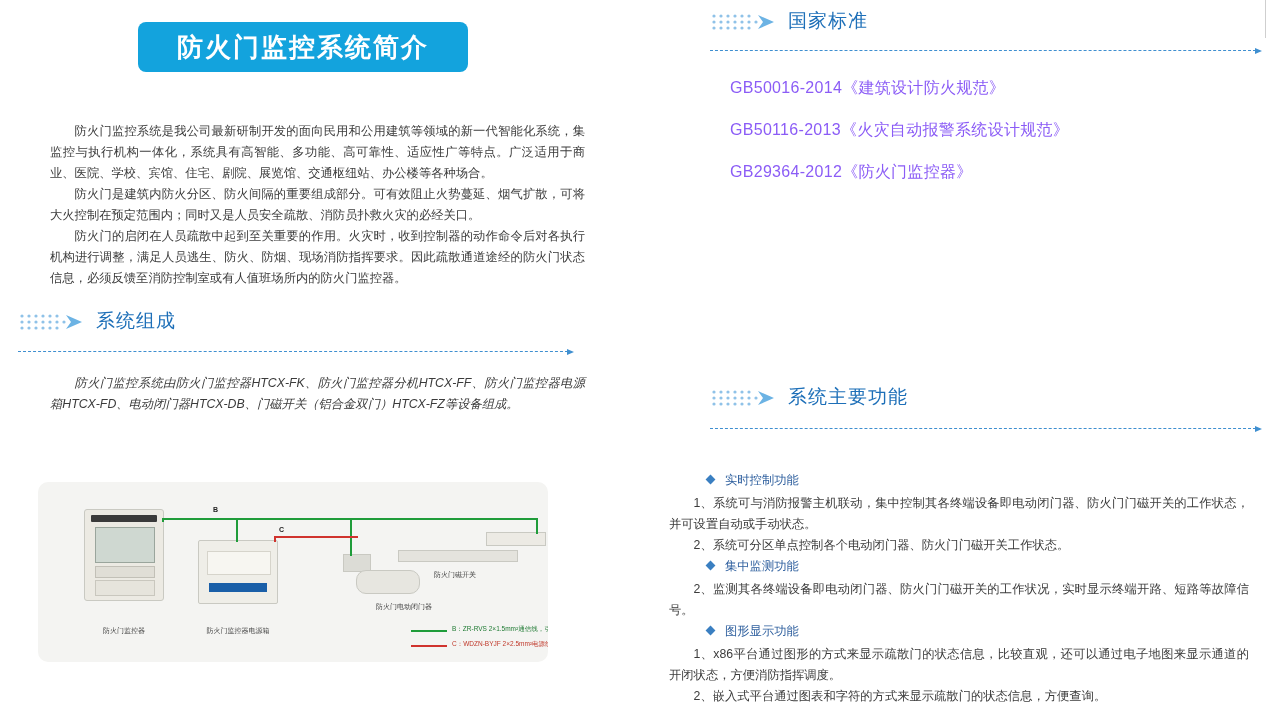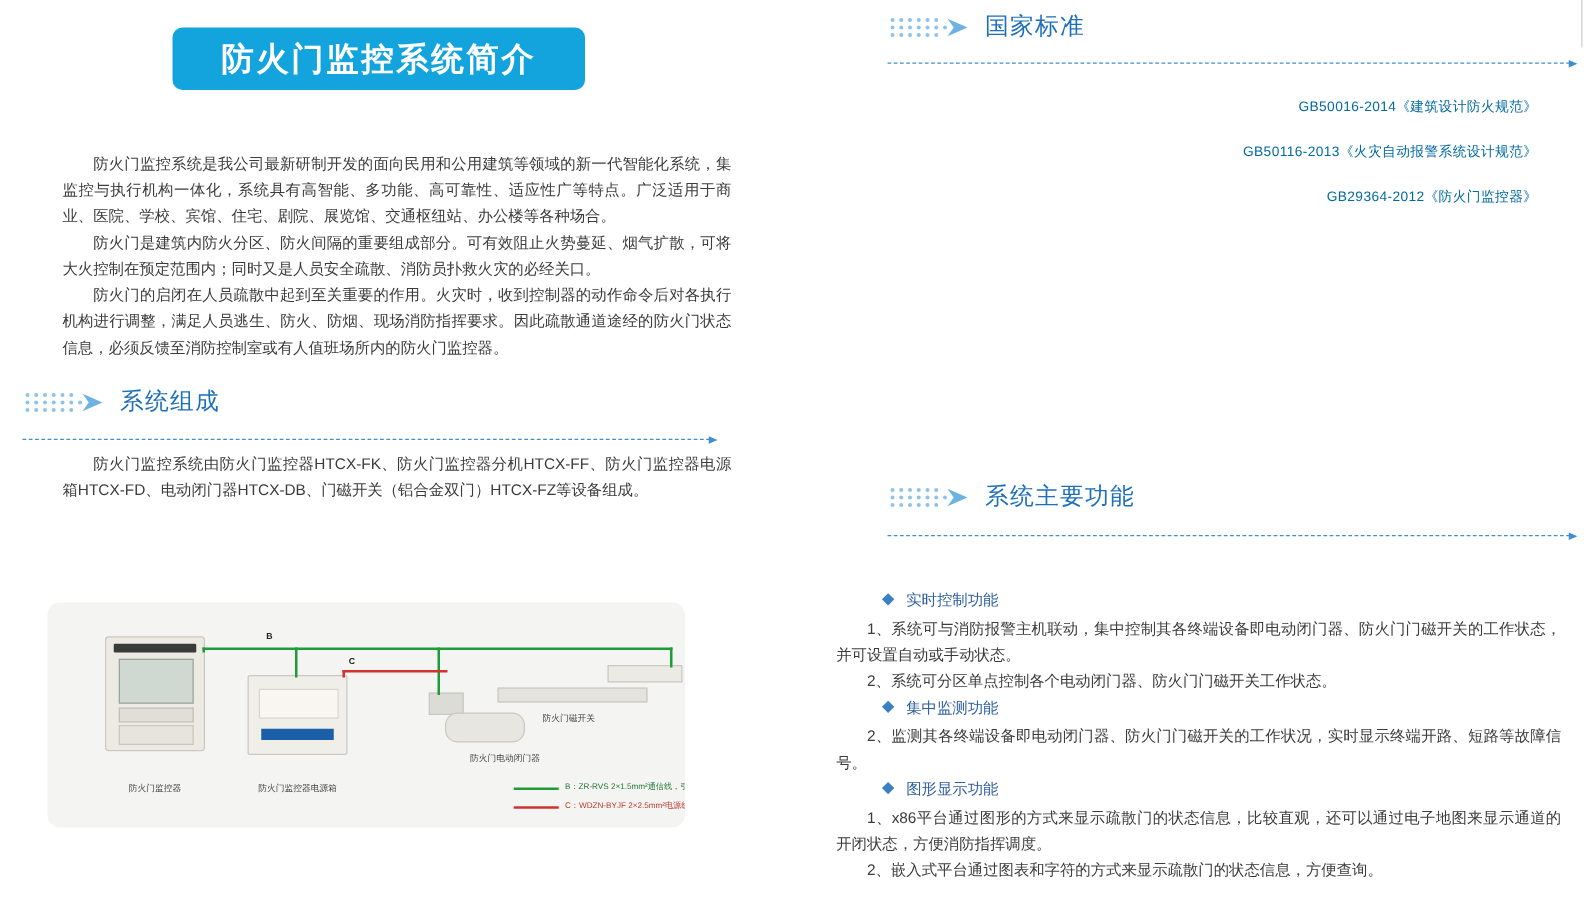--- a/index.html
+++ b/index.html
@@ -155,25 +155,24 @@
   }
 
   
   .std-list {
     position: absolute;
     left: 95px;
     top: 78px;
     width: 500px;
   }
   .std-item {
-    font-size: 11px;
-    color: #0369a1;
+    font-size: 16px;
+    color: #8b5cf6;
     margin-bottom: 21px;
     letter-spacing: 0.3px;
-    text-align: right;
   }
 
   
   .func-block {
     position: absolute;
     left: 34px;
     top: 470px;
     width: 580px;
     font-size: 12.3px;
     line-height: 21px;
@@ -253,21 +252,21 @@
             <circle cx="32" cy="18" r="1.6"></circle>
             <circle cx="39" cy="18" r="1.6"></circle>
         </g>
         <path d="M48 5 L64 12 L48 19 L53 12 Z" fill="#6cb3e4"></path>
       </svg>
     </span>
     <span class="head-label">系统组成</span>
   </div>
   <div class="dash-rule" style="left:18px; top:351px; width:550px;"></div>
 
-  <div class="body-text" style="top:361px;">
+  <div class="body-text" style="top:373px;font-style:italic;">
     <p>防火门监控系统由防火门监控器HTCX-FK、防火门监控器分机HTCX-FF、防火门监控器电源箱HTCX-FD、电动闭门器HTCX-DB、门磁开关（铝合金双门）HTCX-FZ等设备组成。</p>
   </div>
 
   <div class="diagram">
 
     <div class="dev" style="left:46px; top:27px; width:78px; height:90px; border-radius:3px; background:#eceae3;">
       <div style="position:absolute;left:6px;top:5px;width:66px;height:7px;background:#3a3a3a;border-radius:1px;"></div>
       <div style="position:absolute;left:10px;top:17px;width:58px;height:34px;background:#cfd8d1;border:1px solid #9aa59c;"></div>
       <div style="position:absolute;left:10px;top:56px;width:58px;height:10px;background:#e0ded6;border:1px solid #c2c0b7;"></div>
       <div style="position:absolute;left:10px;top:70px;width:58px;height:14px;background:#e6e4dc;border:1px solid #c9c7be;"></div>

